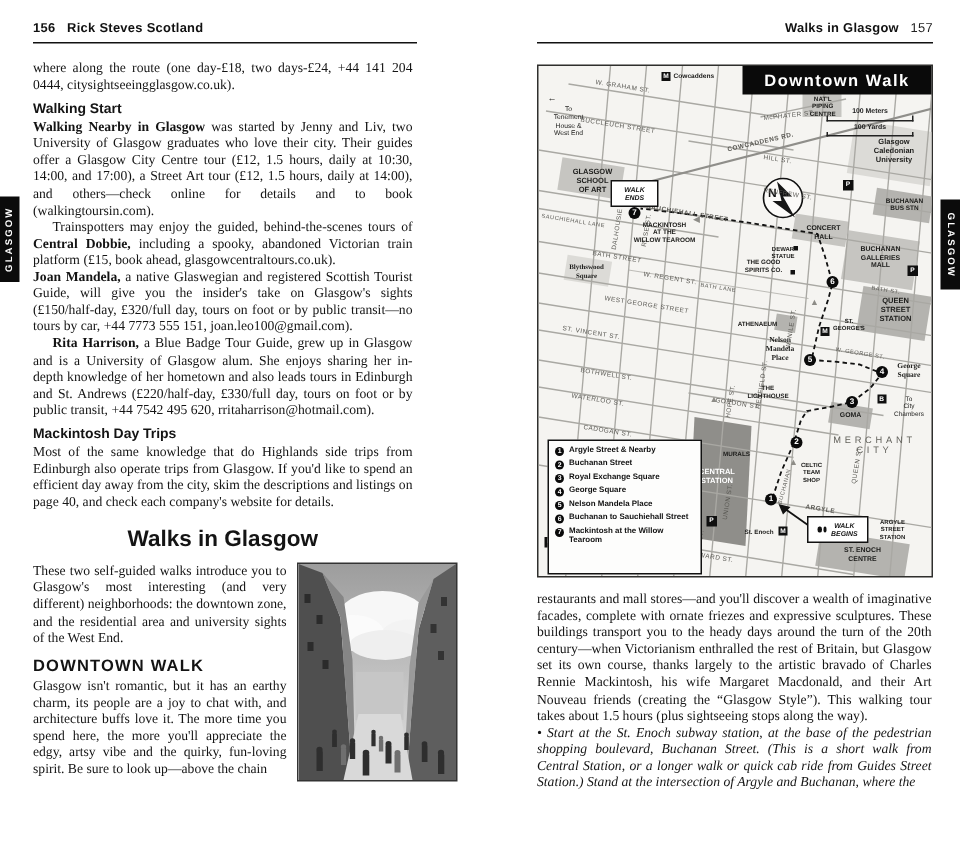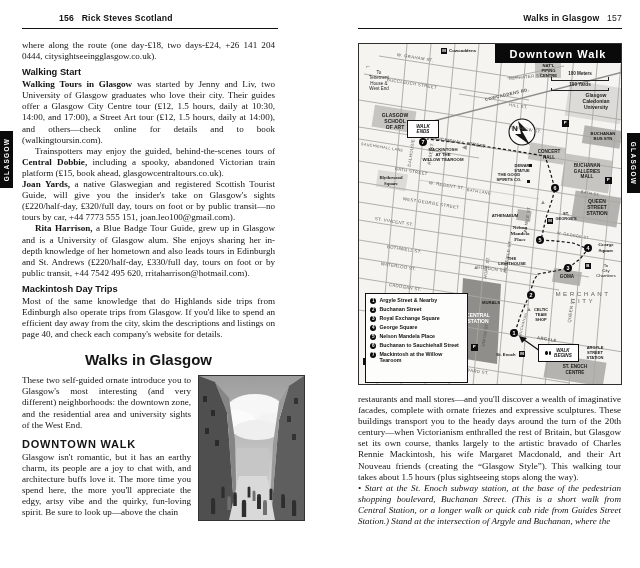--- a/index.html
+++ b/index.html
@@ -1,20 +1,20 @@
 <!DOCTYPE html>
 <html><head>
 <meta charset="utf-8">
 <style>
   html,body{margin:0;padding:0;background:#e8e8e8;}
   #canvas{position:relative;width:640px;height:568px;background:#ffffff;overflow:hidden;
           font-family:"Liberation Serif",serif;color:#141414;}
   
   .runhead{position:absolute;top:13px;font:700 8.6px "Liberation Sans",sans-serif;color:#111;
-           letter-spacing:.2px;white-space:nowrap;margin-left:37px;}
+           letter-spacing:.2px;white-space:nowrap;}
   .rule{position:absolute;height:1.4px;background:#111;}
   .tab{position:absolute;width:13px;background:#0b0b0b;display:flex;align-items:center;justify-content:center;}
   .tab span{font:700 6.4px "Liberation Sans",sans-serif;color:#fff;letter-spacing:1.4px;white-space:nowrap;}
   
   .col{position:absolute;text-align:justify;font-size:9.1px;line-height:11.1px;}
   .col p{margin:0;}
   .ind{text-indent:13px;}
   .shead{font:700 9.3px "Liberation Sans",sans-serif;margin:5px 0 2px 0 !important;text-align:left;}
   .sectitle{font:700 15px "Liberation Sans",sans-serif;text-align:center;margin:11px 0 7px 0 !important;}
   .dwhead{font:700 11px "Liberation Sans",sans-serif;letter-spacing:.8px;margin:7px 0 2px 0 !important;text-align:left;}
@@ -62,33 +62,33 @@
     <span style="transform:rotate(-90deg);">GLASGOW</span>
   </div>
 
   <div class="runhead" style="left:22px;">
     <span>156</span>&nbsp;&nbsp;
     <span>Rick Steves Scotland</span>
   </div>
   <div class="rule" style="left:22px;top:28px;width:256px;"></div>
 
   <div class="col" style="left:22px;top:40px;width:253px;">
-    <p>where along the route (one day-£18, two days-£24, +26 141 204 0444, citysightseeingglasgow.co.uk).</p>
+    <p>where along the route (one day-£18, two days-£24, +44 141 204 0444, citysightseeingglasgow.co.uk).</p>
     <p class="shead">Walking Start</p>
-    <p><b>Walking Tours in Glasgow</b><span> was started by Jenny and Liv, two University of Glasgow graduates who love their city. Their guides offer a Glasgow City Centre tour (£12, 1.5 hours, daily at 10:30, 14:00, and 17:00), a Street Art tour (£12, 1.5 hours, daily at 14:00), and others—check online for details and to book (walkingtoursin.com).</span></p>
+    <p><b>Walking Nearby in Glasgow</b><span> was started by Jenny and Liv, two University of Glasgow graduates who love their city. Their guides offer a Glasgow City Centre tour (£12, 1.5 hours, daily at 10:30, 14:00, and 17:00), a Street Art tour (£12, 1.5 hours, daily at 14:00), and others—check online for details and to book (walkingtoursin.com).</span></p>
     <p class="ind"><span>Trainspotters may enjoy the guided, behind-the-scenes tours of </span><b>Central Dobbie,</b><span> including a spooky, abandoned Victorian train platform (£15, book ahead, glasgowcentraltours.co.uk).</span></p>
-    <p><b>Joan Yards,</b><span> a native Glaswegian and registered Scottish Tourist Guide, will give you the insider's take on Glasgow's sights (£220/half-day, £320/full day, tours on foot or by public transit—no tours by car, +44 7773 555 151, joan.leo100@gmail.com).</span></p>
+    <p><b>Joan Mandela,</b><span> a native Glaswegian and registered Scottish Tourist Guide, will give you the insider's take on Glasgow's sights (£150/half-day, £320/full day, tours on foot or by public transit—no tours by car, +44 7773 555 151, joan.leo100@gmail.com).</span></p>
     <p class="ind"><b>Rita Harrison,</b><span> a Blue Badge Tour Guide, grew up in Glasgow and is a University of Glasgow alum. She enjoys sharing her in-depth knowledge of her hometown and also leads tours in Edinburgh and St. Andrews (£220/half-day, £330/full day, tours on foot or by public transit, +44 7542 495 620, rritaharrison@hotmail.com).</span></p>
     <p class="shead">Mackintosh Day Trips</p>
     <p>Most of the same knowledge that do Highlands side trips from Edinburgh also operate trips from Glasgow. If you'd like to spend an efficient day away from the city, skim the descriptions and listings on page 40, and check each company's website for details.</p>
     <p class="sectitle">Walks in Glasgow</p>
 
     <div class="twocol">
       <div class="txt">
-        <p>These two self-guided ornate introduce you to Glasgow's most interesting (and very different) neighborhoods: the downtown zone, and the residential area and university sights of the West End.</p>
+        <p>These two self-guided walks introduce you to Glasgow's most interesting (and very different) neighborhoods: the downtown zone, and the residential area and university sights of the West End.</p>
         <p class="dwhead">DOWNTOWN WALK</p>
         <p>Glasgow isn't romantic, but it has an earthy charm, its people are a joy to chat with, and architecture buffs love it. The more time you spend here, the more you'll appreciate the edgy, artsy vibe and the quirky, fun-loving spirit. Be sure to look up—above the chain</p>
       </div>
 
       <svg class="photo" viewBox="0 0 105 144">
         <defs>
           <linearGradient id="sky" x1="0" y1="0" x2="0" y2="1">
             <stop offset="0" stop-color="#9d9d9d"></stop>
               <stop offset="1" stop-color="#e3e3e3"></stop>
           </linearGradient>

